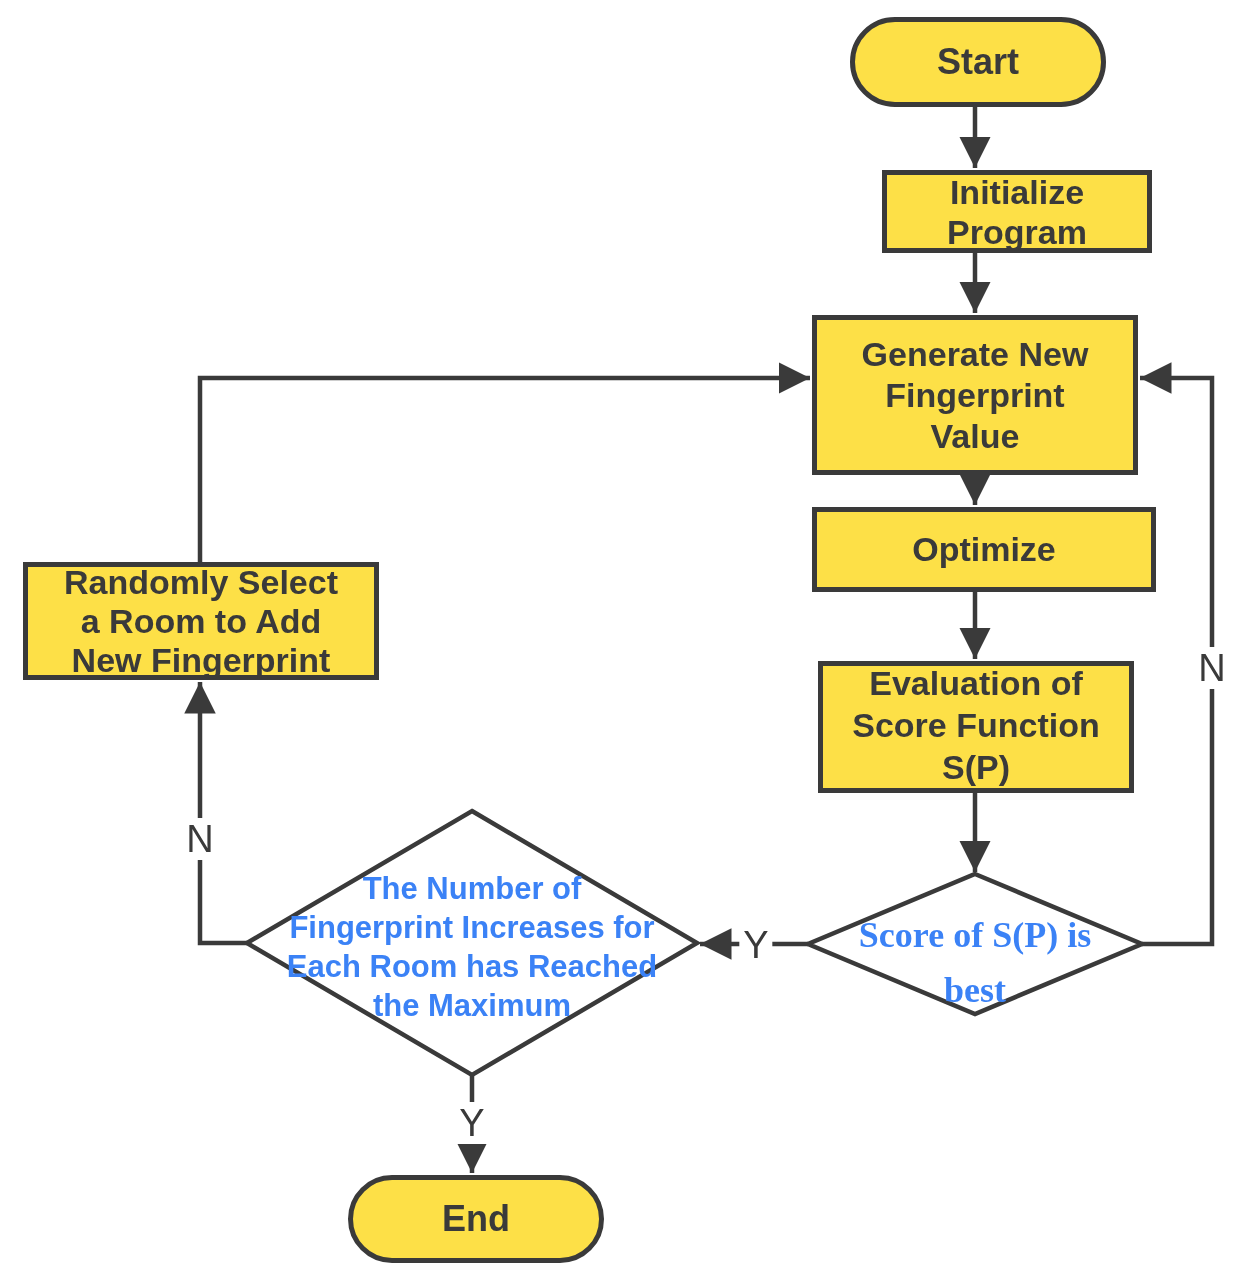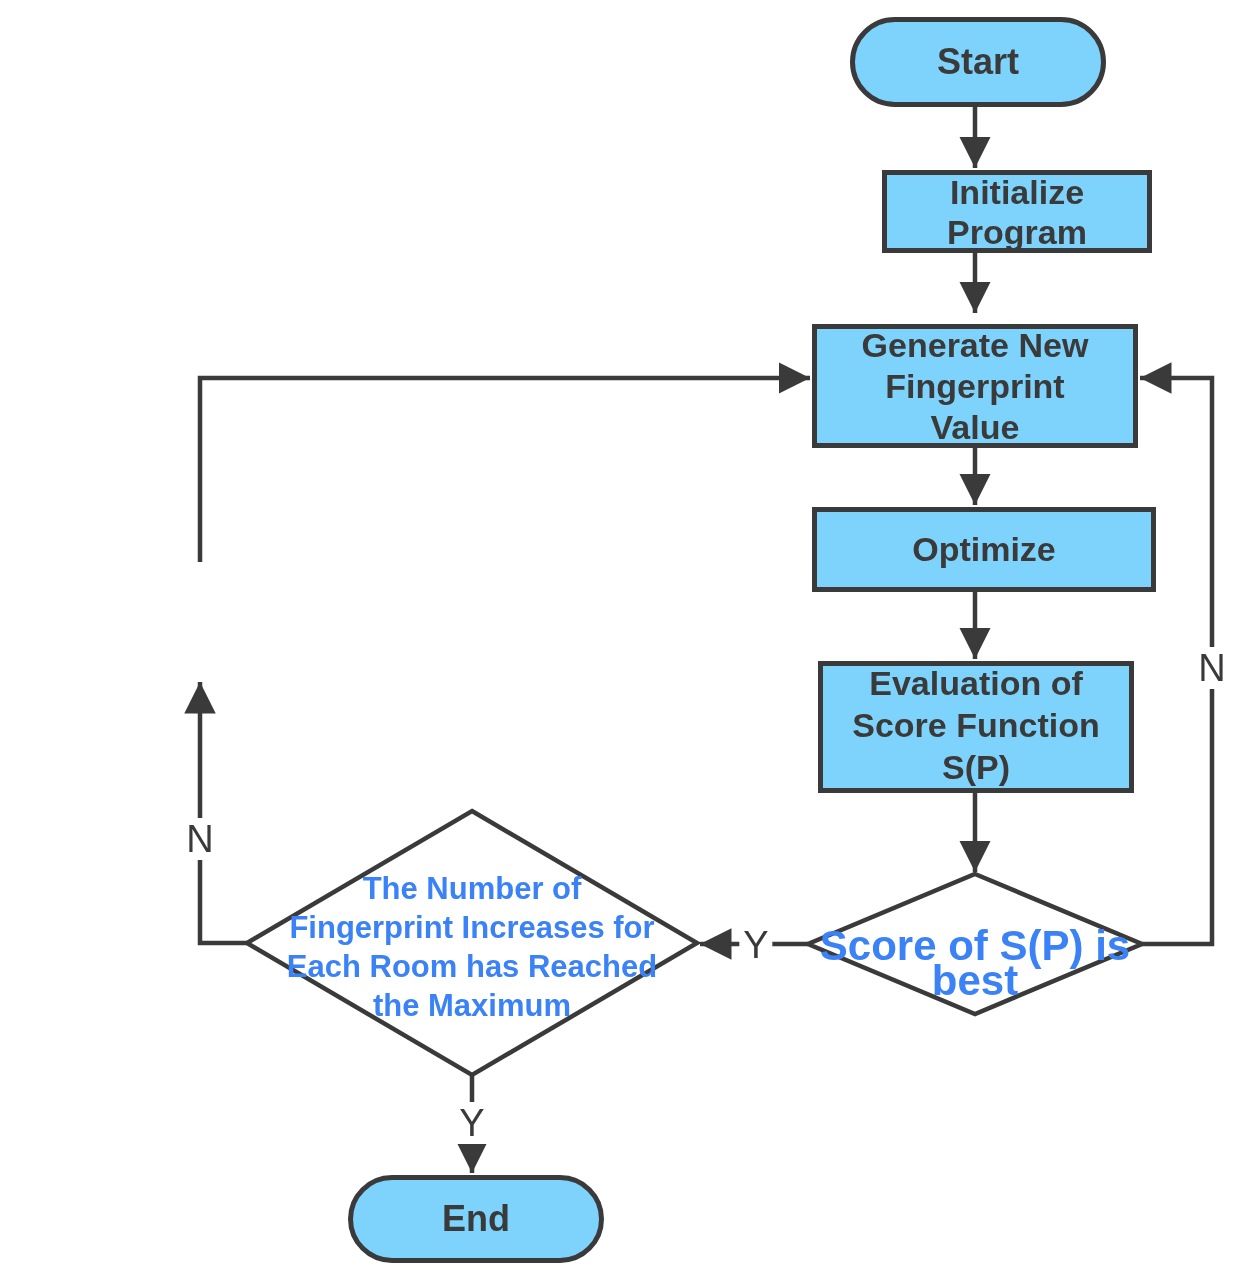--- a/index.html
+++ b/index.html
@@ -19,58 +19,59 @@
   .edges-svg {
     position: absolute;
     left: 0;
     top: 0;
     width: 1242px;
     height: 1288px;
   }
   .node {
     position: absolute;
     box-sizing: border-box;
-    background: #7dd3fc;
+    background: #fde047;
     border: 5px solid #3a3a3a;
     display: flex;
     align-items: center;
     justify-content: center;
     text-align: center;
     font-weight: bold;
     color: #3a3a3a;
   }
   .node span {
     white-space: pre-line;
     display: block;
   }
   .stadium { border-radius: 45px; }
   .terminal { font-size: 36px; }
 
   .n-start      { left: 850px; top: 17px;  width: 256px; height: 90px; }
   .n-init      { left: 842px; top: 170px; width: 270px; height: 83px; font-size: 34px; line-height: 40px; margin-left: 40px; }
-  .n-generate  { left: 812px; top: 315px; width: 326px; height: 124px; font-size: 34px; line-height: 41px; margin-top: 9px; }
+  .n-generate  { left: 812px; top: 315px; width: 326px; height: 160px; font-size: 34px; line-height: 41px; }
   .n-optimize  { left: 812px; top: 507px; width: 344px; height: 85px; font-size: 34px; }
   .n-eval      { left: 818px; top: 661px; width: 316px; height: 132px; font-size: 34px; line-height: 42px; align-items: flex-end; }
   .n-random    { left: 23px;  top: 562px; width: 356px; height: 118px; font-size: 34px; line-height: 39px; }
   .n-end       { left: 348px; top: 1175px; width: 256px; height: 88px; }
 
   .diamond-label {
     position: absolute;
     transform: translate(-50%, -50%);
     text-align: center;
     font-weight: bold;
     color: #3b82f6;
     white-space: pre-line;
   }
   .dl-score {
     left: 975px;
     top: 963px;
     width: 320px;
-    font-size: 42px;
-    line-height: 35px;
+    font-size: 36px;
+    line-height: 55px;
+    font-family: Liberation Serif, serif;
   }
   .dl-max {
     left: 472px;
     top: 947px;
     width: 460px;
     font-size: 31px;
     line-height: 39px;
   }
   .edge-label {
     position: absolute;
@@ -137,20 +138,25 @@
   <div class="node n-optimize">
     <span>Optimize</span>
   </div>
 
   <div class="node n-eval">
     <span>Evaluation of
 Score Function
 S(P)</span>
   </div>
 
+  <div class="node n-random">
+    <span>Randomly Select
+a Room to Add
+New Fingerprint</span>
+  </div>
 
   <div class="node stadium terminal n-end">
     <span>End</span>
   </div>
 
   <div class="diamond-label dl-score">Score of S(P) is
 best</div>
 
   <div class="diamond-label dl-max">The Number of
 Fingerprint Increases for

